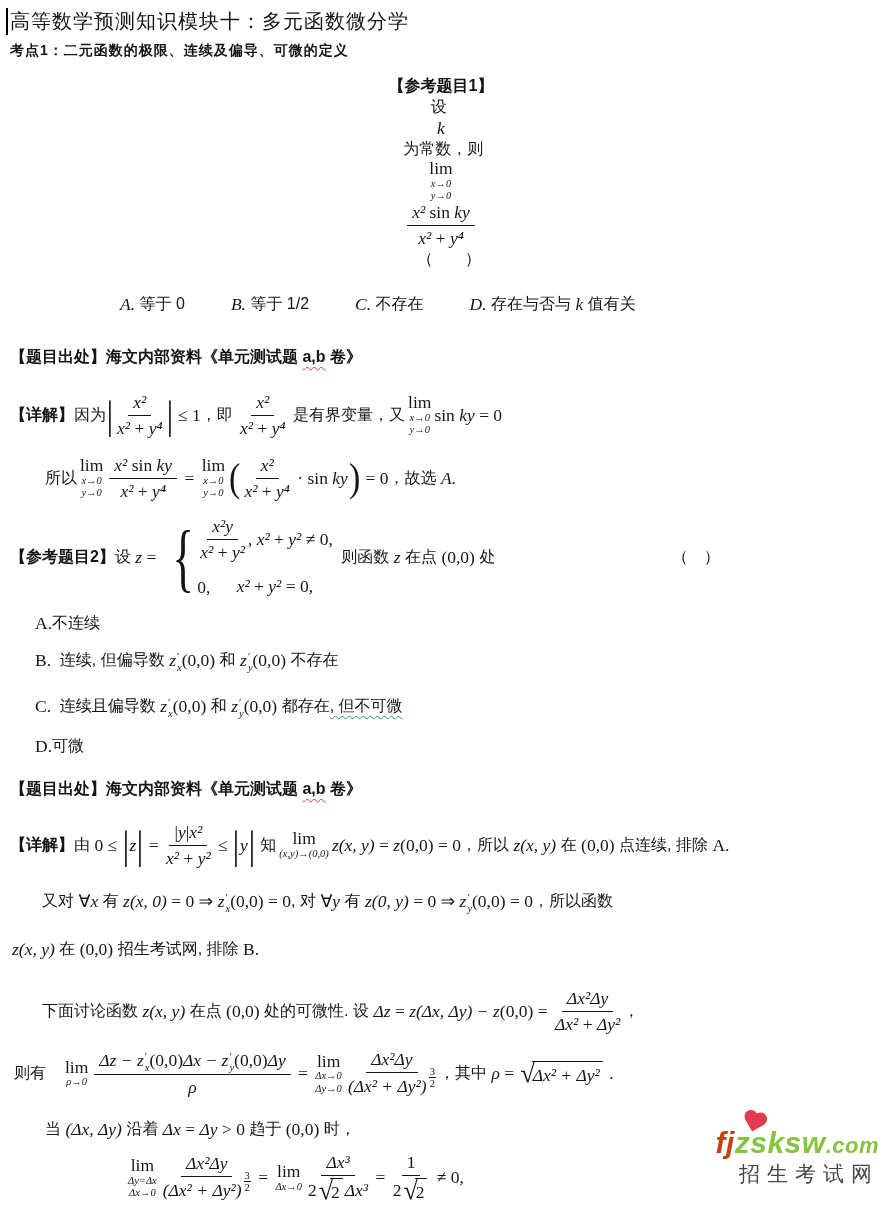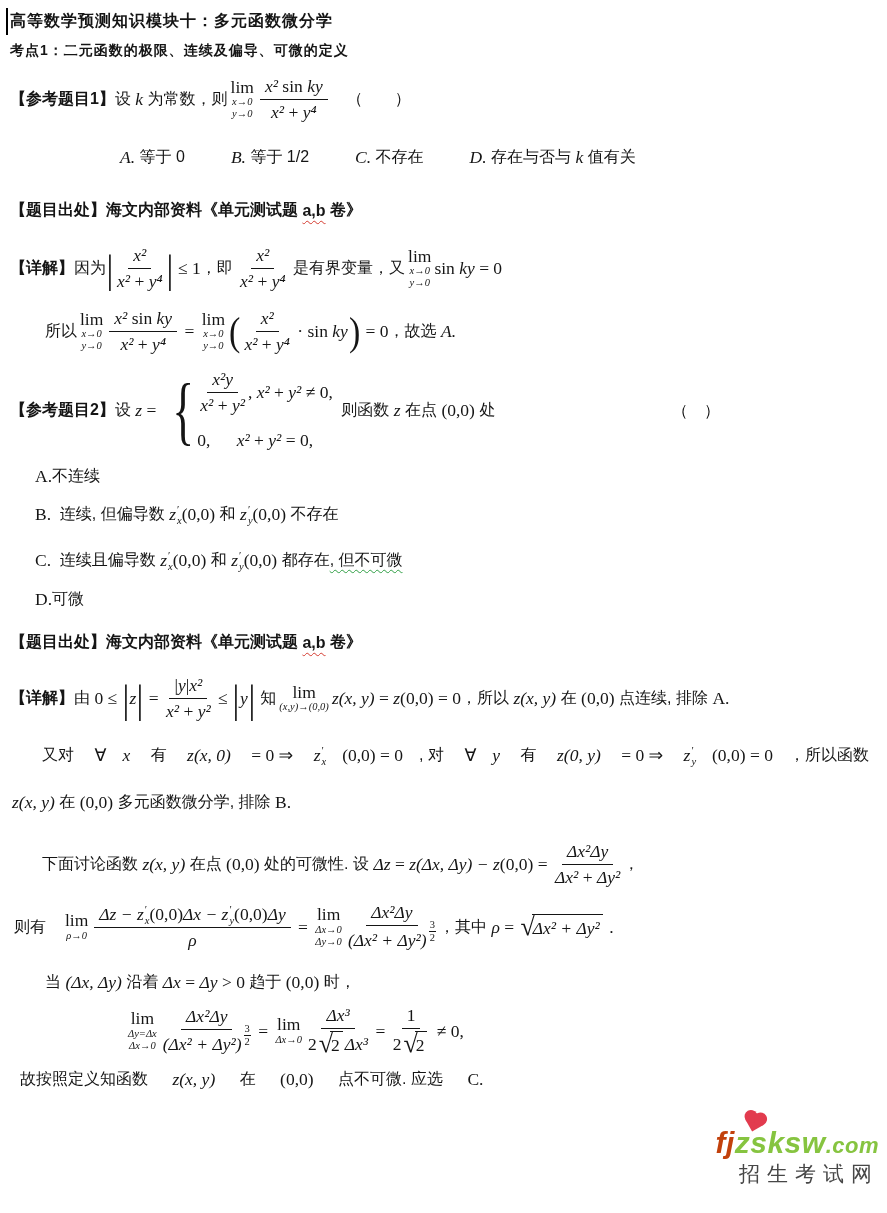--- a/index.html
+++ b/index.html
@@ -3,21 +3,21 @@
 <meta charset="utf-8">
 <style>
   :root{ --heart-color:#e23b4e; }
   *{box-sizing:border-box;}
   html,body{margin:0;padding:0;background:#fff;}
   .page{position:relative;width:887px;height:1213px;background:#fff;overflow:hidden;
         font-family:"Liberation Sans",sans-serif;color:#151515;}
   
   .title-line{display:flex;align-items:center;margin:8px 0 0 6px;}
   .cursor-bar{display:inline-block;width:2px;height:27px;background:#000;margin-right:2px;}
-  .title{font-size:16px;font-weight:bold;letter-spacing:1px;}
+  .title{font-size:20px;font-weight:normal;letter-spacing:1px;}
   .subtitle{font-size:14px;font-weight:bold;margin:7px 0 0 10px;letter-spacing:1px;}
   
   .line{display:flex;align-items:center;position:relative;white-space:pre;}
   .line span{white-space:pre;}
   .line-row{column-gap:46px;}
   .cell{display:inline-flex;align-items:center;}
   .line-tail{position:absolute;left:662px;top:50%;transform:translateY(-50%);font-size:16px;}
   
   .tk-t {font-size:16px;}
   .tk-tb{font-size:16px;font-weight:bold;}
@@ -45,33 +45,33 @@
   .tk-sqrt{display:inline-flex;align-items:stretch;margin:0 2px;}
   .rad{font-family:"Liberation Serif",serif;font-size:26px;line-height:1;align-self:center;}
   .sqrt-c{border-top:1.5px solid #151515;display:flex;align-items:center;padding:2px 3px 0 1px;margin-left:-3px;}
   .tk-big{font-family:"Liberation Serif",serif;font-size:40px;line-height:1;font-weight:400;transform:scaleX(0.85);}
   .tk-cases{display:inline-flex;align-items:center;margin:0 4px;}
   .cases-brace{font-family:"Liberation Serif",serif;font-size:76px;font-weight:300;line-height:0.9;
                transform:scaleX(0.6);margin-right:-4px;}
   .cases-rows{display:flex;flex-direction:column;row-gap:12px;}
   .cases-row{display:flex;align-items:center;}
   
-  #line-p1-stem  {margin:16px 15px 0 10px;}
+  #line-p1-stem  {margin:16px 15px 0 10px;flex-direction:column;}
   #line-p1-options{margin:24px 0 0 120px;}
   #line-source1  {margin:32px 0 0 10px;}
   #line-expl1-l1 {margin:24px 0 0 10px;}
   #line-expl1-l2 {margin:16px 0 0 45px;}
   #line-p2-stem  {margin:14px 0 0 10px;}
   #line-p2-opt-a {margin:14px 0 0 35px;}
   #line-p2-opt-b {margin:16px 0 0 35px;}
   #line-p2-opt-c {margin:24px 0 0 35px;}
   #line-p2-opt-d {margin:18px 0 0 35px;}
   #line-source2  {margin:22px 0 0 10px;}
   #line-expl2-l1 {margin:22px 0 0 10px;}
-  #line-expl2-l2 {margin:22px 0 0 42px;gap:16px;}
+  #line-expl2-l2 {margin:22px 0 0 42px;}
   #line-expl2-l3 {margin:26px 0 0 12px;}
   #line-expl2-l4 {margin:28px 0 0 42px;}
   #line-expl2-l5 {margin:14px 0 0 14px;}
   #line-expl2-l6 {margin:20px 0 0 45px;}
   #line-expl2-l7 {margin:12px 0 0 125px;}
   #line-expl2-l8 {margin:12px 0 0 20px;gap:20px;}
   
   .watermark{position:absolute;right:8px;top:1128px;width:200px;text-align:right;}
   .logo{font-family:"Liberation Sans",sans-serif;font-weight:bold;font-style:italic;font-size:30px;
         letter-spacing:0.5px;line-height:1;position:relative;}
@@ -101,21 +101,21 @@
       <div class="line" id="line-expl1-l1"><span class="tk-tb">【详解】</span><span class="tk-t">因为</span><span class="tk-big">|</span><span class="tk-frac"><span class="frac-num"><span class="tk-v">x²</span></span><span class="frac-den"><span class="tk-v">x²</span><span class="tk-r"> + </span><span class="tk-v">y⁴</span></span></span><span class="tk-big">|</span><span class="tk-r"> ≤ 1</span><span class="tk-t">，即 </span><span class="tk-frac"><span class="frac-num"><span class="tk-v">x²</span></span><span class="frac-den"><span class="tk-v">x²</span><span class="tk-r"> + </span><span class="tk-v">y⁴</span></span></span><span class="tk-t"> 是有界变量，又</span><span class="tk-lim"><span class="lim-word">lim</span><span class="lim-under"><span class="lim-under-line">x→0</span><span class="lim-under-line">y→0</span></span></span><span class="tk-r">sin </span><span class="tk-v">ky</span><span class="tk-r"> = 0</span></div>
       <div class="line" id="line-expl1-l2"><span class="tk-t">所以</span><span class="tk-lim"><span class="lim-word">lim</span><span class="lim-under"><span class="lim-under-line">x→0</span><span class="lim-under-line">y→0</span></span></span><span class="tk-frac"><span class="frac-num"><span class="tk-v">x²</span><span class="tk-r"> sin </span><span class="tk-v">ky</span></span><span class="frac-den"><span class="tk-v">x²</span><span class="tk-r"> + </span><span class="tk-v">y⁴</span></span></span><span class="tk-r"> = </span><span class="tk-lim"><span class="lim-word">lim</span><span class="lim-under"><span class="lim-under-line">x→0</span><span class="lim-under-line">y→0</span></span></span><span class="tk-big">(</span><span class="tk-frac"><span class="frac-num"><span class="tk-v">x²</span></span><span class="frac-den"><span class="tk-v">x²</span><span class="tk-r"> + </span><span class="tk-v">y⁴</span></span></span><span class="tk-r"> · sin </span><span class="tk-v">ky</span><span class="tk-big">)</span><span class="tk-r"> = 0</span><span class="tk-t">，故选 </span><span class="tk-v">A.</span></div>
       <div class="line" id="line-p2-stem"><span class="tk-tb">【参考题目2】</span><span class="tk-t">设 </span><span class="tk-v">z</span><span class="tk-r"> = </span><span class="tk-cases"><span class="cases-brace">{</span><span class="cases-rows"><span class="cases-row"><span class="tk-frac"><span class="frac-num"><span class="tk-v">x²y</span></span><span class="frac-den"><span class="tk-v">x²</span><span class="tk-r"> + </span><span class="tk-v">y²</span></span></span><span class="tk-r">, </span><span class="tk-v">x²</span><span class="tk-r"> + </span><span class="tk-v">y²</span><span class="tk-r"> ≠ 0,</span></span><span class="cases-row"><span class="tk-r">0,　  </span><span class="tk-v">x²</span><span class="tk-r"> + </span><span class="tk-v">y²</span><span class="tk-r"> = 0,</span></span></span></span><span class="tk-t"> 则函数 </span><span class="tk-v">z</span><span class="tk-t"> 在点 </span><span class="tk-r">(0,0)</span><span class="tk-t"> 处</span><span class="line-tail tk-t">（　）</span></div>
       <div class="line" id="line-p2-opt-a"><span class="tk-r">A.</span><span class="tk-t">不连续</span></div>
       <div class="line" id="line-p2-opt-b"><span class="tk-r">B.  </span><span class="tk-t">连续, 但偏导数 </span><span class="tk-ss"><span class="ss-base">z</span><span class="ss-stack"><span class="ss-sup">′</span><span class="ss-sub">x</span></span></span><span class="tk-r">(0,0)</span><span class="tk-t"> 和 </span><span class="tk-ss"><span class="ss-base">z</span><span class="ss-stack"><span class="ss-sup">′</span><span class="ss-sub">y</span></span></span><span class="tk-r">(0,0)</span><span class="tk-t"> 不存在</span></div>
       <div class="line" id="line-p2-opt-c"><span class="tk-r">C.  </span><span class="tk-t">连续且偏导数 </span><span class="tk-ss"><span class="ss-base">z</span><span class="ss-stack"><span class="ss-sup">′</span><span class="ss-sub">x</span></span></span><span class="tk-r">(0,0)</span><span class="tk-t"> 和 </span><span class="tk-ss"><span class="ss-base">z</span><span class="ss-stack"><span class="ss-sup">′</span><span class="ss-sub">y</span></span></span><span class="tk-r">(0,0)</span><span class="tk-t"> 都存在</span><span class="tk-t sq-green">, 但不可微</span></div>
       <div class="line" id="line-p2-opt-d"><span class="tk-r">D.</span><span class="tk-t">可微</span></div>
       <div class="line" id="line-source2"><span class="tk-tb">【题目出处】海文内部资料《单元测试题 </span><span class="tk-tb sq-red">a,b</span><span class="tk-tb"> 卷》</span></div>
       <div class="line" id="line-expl2-l1"><span class="tk-tb">【详解】</span><span class="tk-t">由 </span><span class="tk-r">0 ≤ </span><span class="tk-big">|</span><span class="tk-v">z</span><span class="tk-big">|</span><span class="tk-r"> = </span><span class="tk-frac"><span class="frac-num"><span class="tk-r">|</span><span class="tk-v">y</span><span class="tk-r">|</span><span class="tk-v">x²</span></span><span class="frac-den"><span class="tk-v">x²</span><span class="tk-r"> + </span><span class="tk-v">y²</span></span></span><span class="tk-r"> ≤ </span><span class="tk-big">|</span><span class="tk-v">y</span><span class="tk-big">|</span><span class="tk-t"> 知</span><span class="tk-lim"><span class="lim-word">lim</span><span class="lim-under"><span class="lim-under-line">(x,y)→(0,0)</span></span></span><span class="tk-v">z(x, y)</span><span class="tk-r"> = </span><span class="tk-v">z</span><span class="tk-r">(0,0) = 0</span><span class="tk-t">，所以 </span><span class="tk-v">z(x, y)</span><span class="tk-t"> 在 </span><span class="tk-r">(0,0)</span><span class="tk-t"> 点连续, 排除 </span><span class="tk-r">A.</span></div>
       <div class="line" id="line-expl2-l2"><span class="tk-t">又对 </span><span class="tk-r">∀</span><span class="tk-v">x</span><span class="tk-t"> 有 </span><span class="tk-v">z(x, 0)</span><span class="tk-r"> = 0 ⇒ </span><span class="tk-ss"><span class="ss-base">z</span><span class="ss-stack"><span class="ss-sup">′</span><span class="ss-sub">x</span></span></span><span class="tk-r">(0,0) = 0</span><span class="tk-t">, 对 </span><span class="tk-r">∀</span><span class="tk-v">y</span><span class="tk-t"> 有 </span><span class="tk-v">z(0, y)</span><span class="tk-r"> = 0 ⇒ </span><span class="tk-ss"><span class="ss-base">z</span><span class="ss-stack"><span class="ss-sup">′</span><span class="ss-sub">y</span></span></span><span class="tk-r">(0,0) = 0</span><span class="tk-t">，所以函数</span></div>
-      <div class="line" id="line-expl2-l3"><span class="tk-v">z(x, y)</span><span class="tk-t"> 在 </span><span class="tk-r">(0,0)</span><span class="tk-t"> 多元函数微分学, 排除 </span><span class="tk-r">B.</span></div>
+      <div class="line" id="line-expl2-l3"><span class="tk-v">z(x, y)</span><span class="tk-t"> 在 </span><span class="tk-r">(0,0)</span><span class="tk-t"> 招生考试网, 排除 </span><span class="tk-r">B.</span></div>
       <div class="line" id="line-expl2-l4"><span class="tk-t">下面讨论函数 </span><span class="tk-v">z(x, y)</span><span class="tk-t"> 在点 </span><span class="tk-r">(0,0)</span><span class="tk-t"> 处的可微性. 设 </span><span class="tk-v">Δz</span><span class="tk-r"> = </span><span class="tk-v">z(Δx, Δy) − z</span><span class="tk-r">(0,0) = </span><span class="tk-frac"><span class="frac-num"><span class="tk-v">Δx²Δy</span></span><span class="frac-den"><span class="tk-v">Δx²</span><span class="tk-r"> + </span><span class="tk-v">Δy²</span></span></span><span class="tk-t">，</span></div>
       <div class="line" id="line-expl2-l5"><span class="tk-t">则有　</span><span class="tk-lim"><span class="lim-word">lim</span><span class="lim-under"><span class="lim-under-line">ρ→0</span></span></span><span class="tk-frac"><span class="frac-num"><span class="tk-v">Δz − </span><span class="tk-ss"><span class="ss-base">z</span><span class="ss-stack"><span class="ss-sup">′</span><span class="ss-sub">x</span></span></span><span class="tk-r">(0,0)</span><span class="tk-v">Δx − </span><span class="tk-ss"><span class="ss-base">z</span><span class="ss-stack"><span class="ss-sup">′</span><span class="ss-sub">y</span></span></span><span class="tk-r">(0,0)</span><span class="tk-v">Δy</span></span><span class="frac-den"><span class="tk-v">ρ</span></span></span><span class="tk-r"> = </span><span class="tk-lim"><span class="lim-word">lim</span><span class="lim-under"><span class="lim-under-line">Δx→0</span><span class="lim-under-line">Δy→0</span></span></span><span class="tk-frac"><span class="frac-num"><span class="tk-v">Δx²Δy</span></span><span class="frac-den"><span class="tk-v">(Δx² + Δy²)</span><span class="tk-fs"><span class="fs-num">3</span><span class="fs-den">2</span></span></span></span><span class="tk-t">，其中 </span><span class="tk-v">ρ</span><span class="tk-r"> = </span><span class="tk-sqrt"><span class="rad">√</span><span class="sqrt-c"><span class="tk-v">Δx² + Δy²</span></span></span><span class="tk-r"> .</span></div>
       <div class="line" id="line-expl2-l6"><span class="tk-t">当 </span><span class="tk-v">(Δx, Δy)</span><span class="tk-t"> 沿着 </span><span class="tk-v">Δx</span><span class="tk-r"> = </span><span class="tk-v">Δy</span><span class="tk-r"> &gt; 0 </span><span class="tk-t">趋于 </span><span class="tk-r">(0,0)</span><span class="tk-t"> 时，</span></div>
       <div class="line" id="line-expl2-l7"><span class="tk-lim"><span class="lim-word">lim</span><span class="lim-under"><span class="lim-under-line">Δy=Δx</span><span class="lim-under-line">Δx→0</span></span></span><span class="tk-frac"><span class="frac-num"><span class="tk-v">Δx²Δy</span></span><span class="frac-den"><span class="tk-v">(Δx² + Δy²)</span><span class="tk-fs"><span class="fs-num">3</span><span class="fs-den">2</span></span></span></span><span class="tk-r"> = </span><span class="tk-lim"><span class="lim-word">lim</span><span class="lim-under"><span class="lim-under-line">Δx→0</span></span></span><span class="tk-frac"><span class="frac-num"><span class="tk-v">Δx³</span></span><span class="frac-den"><span class="tk-r">2</span><span class="tk-sqrt"><span class="rad">√</span><span class="sqrt-c"><span class="tk-r">2</span></span></span><span class="tk-v">Δx³</span></span></span><span class="tk-r"> = </span><span class="tk-frac"><span class="frac-num"><span class="tk-r">1</span></span><span class="frac-den"><span class="tk-r">2</span><span class="tk-sqrt"><span class="rad">√</span><span class="sqrt-c"><span class="tk-r">2</span></span></span></span></span><span class="tk-r"> ≠ 0,</span></div>
       <div class="line" id="line-expl2-l8"><span class="tk-t">故按照定义知函数 </span><span class="tk-v">z(x, y)</span><span class="tk-t"> 在 </span><span class="tk-r">(0,0)</span><span class="tk-t"> 点不可微. 应选 </span><span class="tk-r">C.</span></div>
     </div>
 
   <div class="watermark">
     <div class="logo">
       <span class="heart"></span>

